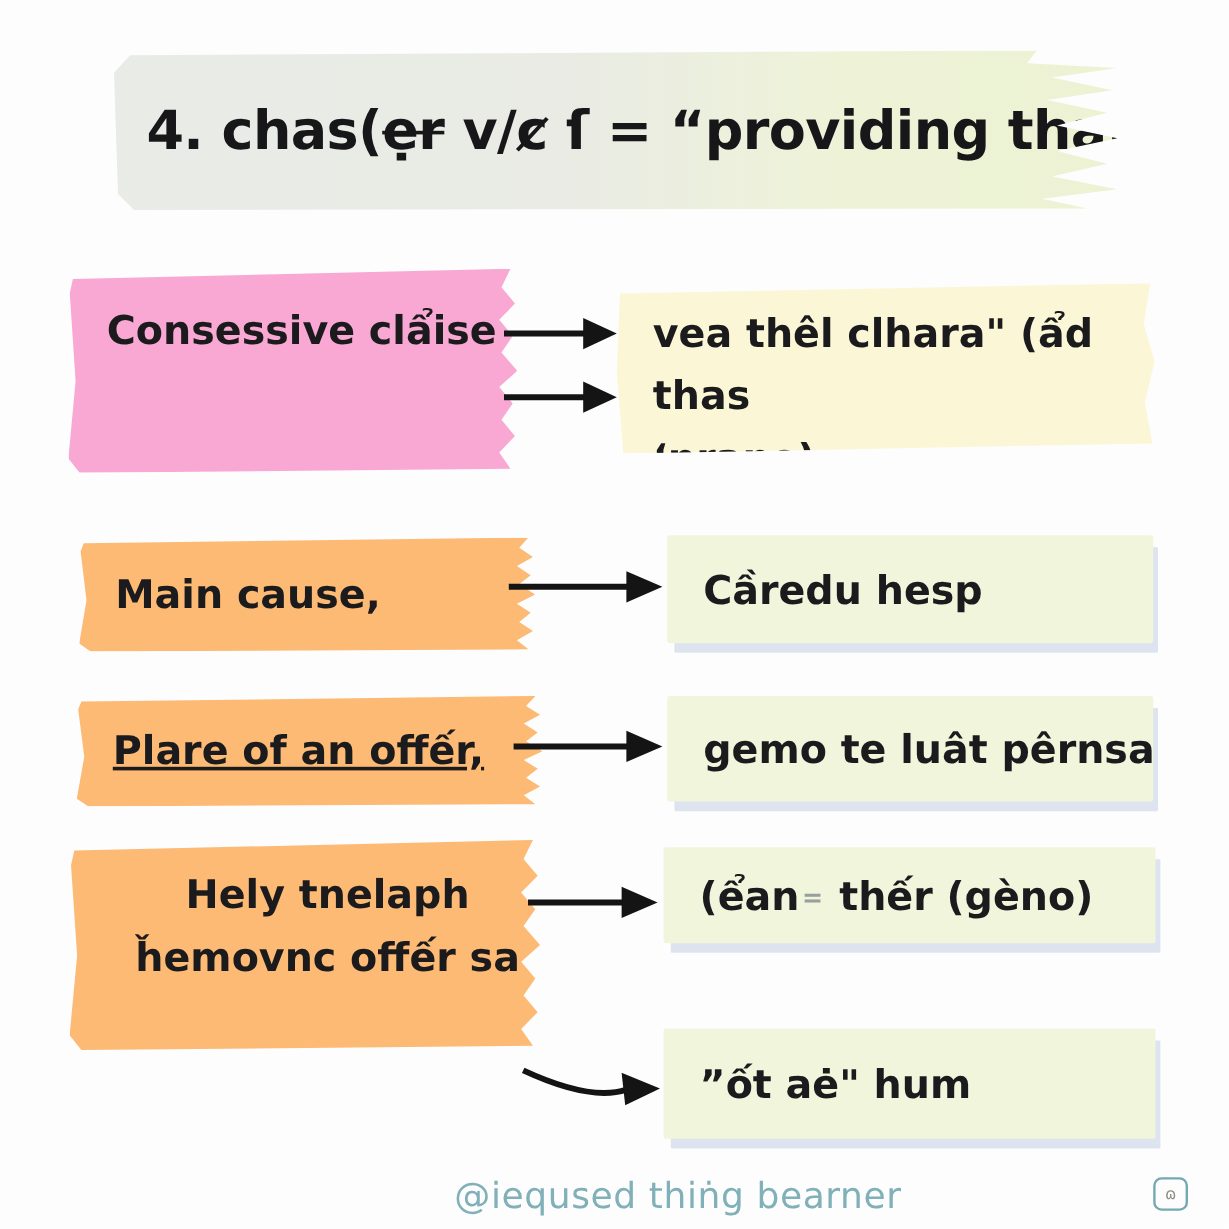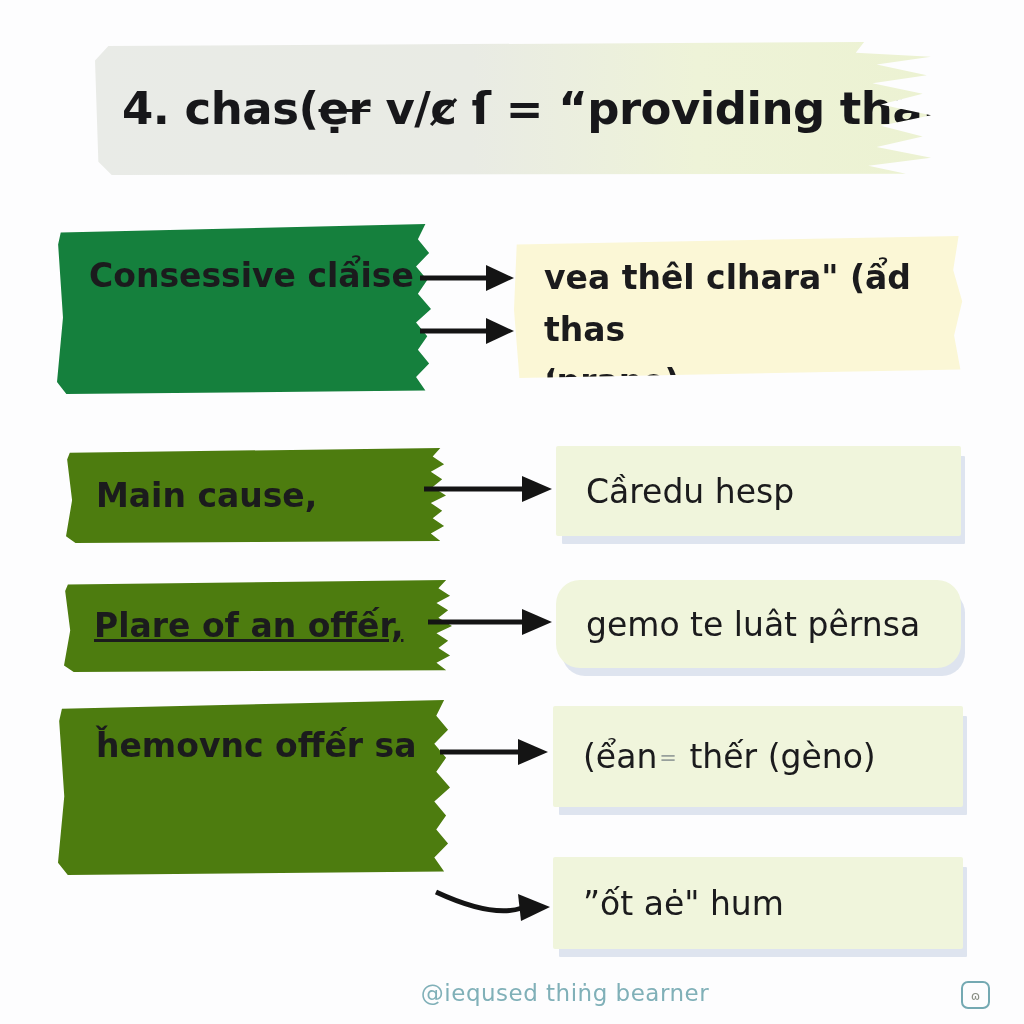--- a/index.html
+++ b/index.html
@@ -20,44 +20,44 @@
     padding-left:27px;font-size:45px;font-weight:600;letter-spacing:-0.5px;
     white-space:nowrap;color:#17171a;
   }
   .title-text .struck{text-decoration:line-through;text-decoration-thickness:3px;margin-top:16px;}
   
   .lbox{
     position:absolute;
     clip-path:polygon(1% 5%,98.5% 0%,96.5% 9%,99.5% 17%,96% 25%,99% 33%,96.5% 41%,100% 50%,96% 58%,99% 66%,96.5% 74%,99.5% 82%,96% 90%,98.5% 98%,2.5% 100%,0% 93%,1.6% 55%,0.3% 12%);
   }
   .lbox .line{display:block;font-size:33px;font-weight:600;line-height:52px;color:#1b1b1d;}
-  .lavender{background:#15803d;}
-  .periwinkle{background:#4d7c0f;}
+  .lavender{background:#f9a8d4;}
+  .periwinkle{background:#fdba74;text-align:center;}
   
   .ybox{
     position:absolute;background:#fbf7d6;
     clip-path:polygon(0.6% 6%,98.8% 0%,97.6% 24%,99.6% 46%,97.8% 70%,99.2% 94%,1.2% 100%,0% 52%);
   }
   .gbox{
     position:absolute;background:#f0f5dc;border-radius:2px;
     box-shadow:5px 9px 0 -1px #dee4ef;
     display:flex;align-items:center;
   }
-  .rtext{font-size:33px;font-weight:400;color:#1b1b1d;white-space:nowrap;}
+  .rtext{font-size:33px;font-weight:700;color:#1b1b1d;white-space:nowrap;}
   .gbox .rtext{padding-left:30px;}
   .ybox .line{display:block;font-size:33px;font-weight:600;line-height:52px;color:#1b1b1d;}
   .mark{color:#98a09c;font-size:21px;position:relative;top:-3px;padding:0 2px;}
   
   .arrow{position:absolute;}
   .arrow line,.arrow path{stroke:#141414;stroke-width:5;fill:none;}
   .arrow polygon{fill:#141414;stroke:none;}
   
   .watermark{
     position:absolute;left:565px;top:980px;transform:translateX(-50%);
-    font-size:23px;letter-spacing:0.5px;color:#80b0b8;white-space:nowrap;
+    font-size:30px;letter-spacing:0.5px;color:#80b0b8;white-space:nowrap;
   }
   .wm-logo{
     position:absolute;left:961px;top:981px;width:25px;height:24px;
     border:2px solid #74a9b2;border-radius:7px;
     display:flex;align-items:center;justify-content:center;
     font-size:13px;color:#8a8f85;
   }
 </style>
 </head>
 <body>
@@ -96,34 +96,35 @@
 
   <svg class="arrow" style="left:422px;top:473px;" width="134" height="32" viewBox="0 0 134 32">
     <line x1="2" y1="16" x2="102" y2="16"></line>
     <polygon points="100,3 100,29 130,16"></polygon>
   </svg>
 
   <div class="lbox periwinkle" style="left:64px;top:580px;width:388px;height:92px;display:flex;align-items:center;padding-left:30px;box-sizing:border-box;text-decoration:underline;">
     <span class="line">Plare of an offếr,</span>
   </div>
 
-  <div class="gbox" style="left:556px;top:580px;width:405px;height:88px;border-radius:24px;">
+  <div class="gbox" style="left:556px;top:580px;width:405px;height:88px;">
     <span class="rtext">gemo te luât pêrnsa</span>
   </div>
 
   <svg class="arrow" style="left:426px;top:606px;" width="130" height="32" viewBox="0 0 130 32">
     <line x1="2" y1="16" x2="98" y2="16"></line>
     <polygon points="96,3 96,29 126,16"></polygon>
   </svg>
 
   <div class="lbox periwinkle" style="left:58px;top:700px;width:392px;height:175px;padding:20px 0 0 38px;box-sizing:border-box;">
+    <span class="line">Hely tnelaph</span>
     <span class="line">ȟemovnc offếr sa</span>
   </div>
 
-  <div class="gbox" style="left:553px;top:706px;width:410px;height:101px;">
+  <div class="gbox" style="left:553px;top:706px;width:410px;height:80px;">
     <span class="rtext" style="padding-left:30px;"><span>(ểan</span><span class="mark">=</span><span> thếr (gèno)</span></span>
   </div>
 
   <svg class="arrow" style="left:438px;top:736px;" width="114" height="32" viewBox="0 0 114 32">
     <line x1="2" y1="16" x2="82" y2="16"></line>
     <polygon points="80,3 80,29 110,16"></polygon>
   </svg>
 
   <div class="gbox" style="left:553px;top:857px;width:410px;height:92px;">
     <span class="rtext">”ốt aė" hum</span>

